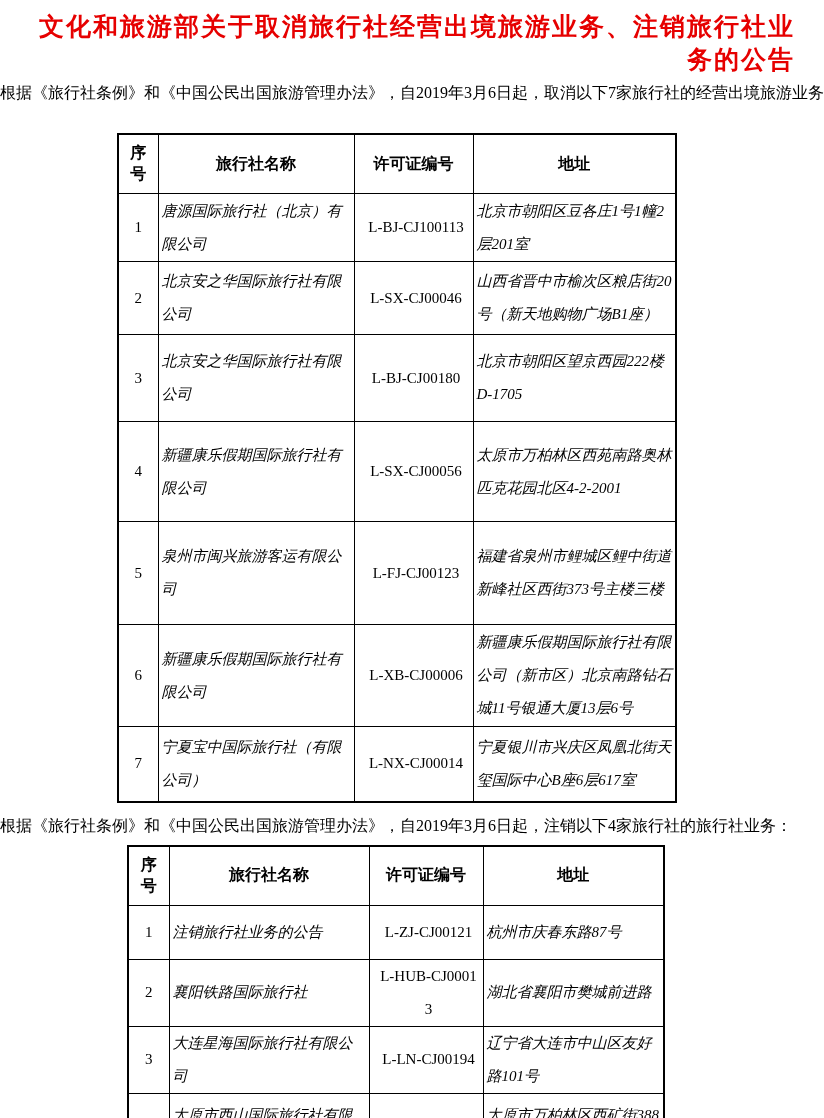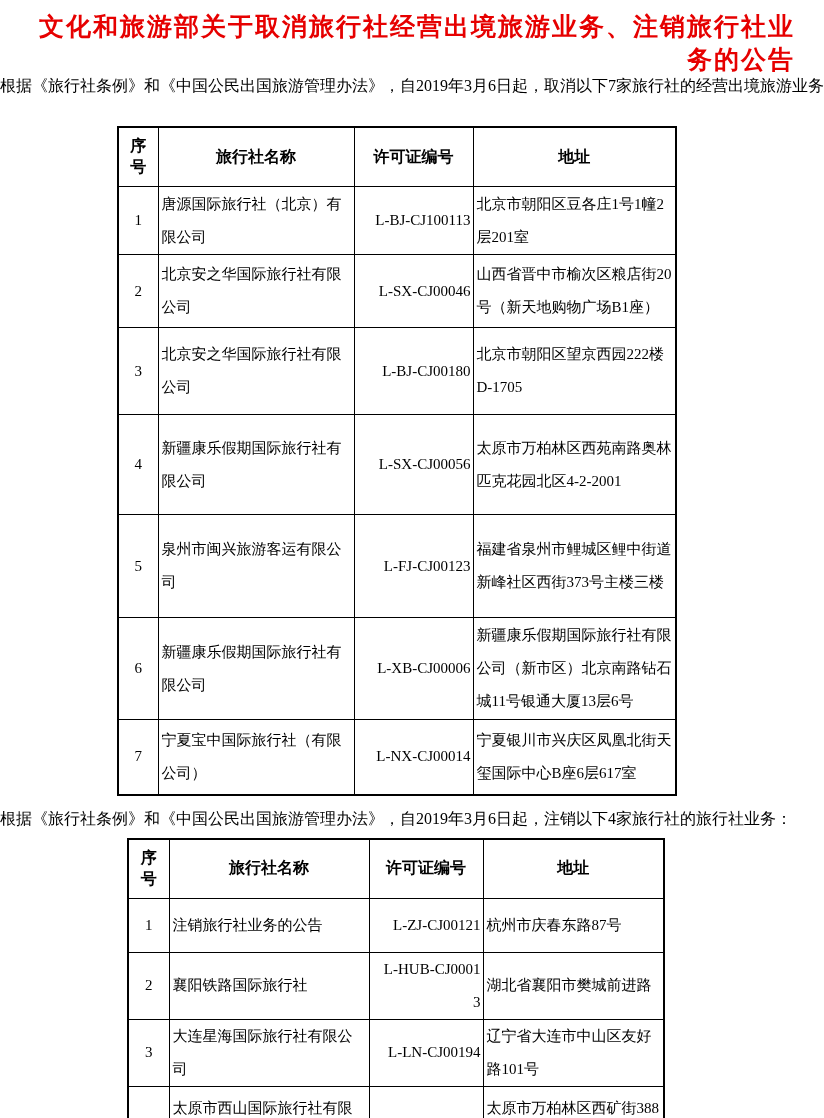--- a/index.html
+++ b/index.html
@@ -9,36 +9,36 @@
   }
   .doc-title{
     width:766px;margin:10px auto 0;text-align:right;
     font-family:"Liberation Sans","DejaVu Sans",sans-serif;
     font-size:25px;line-height:33px;letter-spacing:2px;font-weight:bold;
   }
   .intro{
     margin:0;font-size:16px;line-height:20px;
     white-space:nowrap;overflow:hidden;width:824px;
   }
-  .intro-cancel{}
+  .intro-cancel{margin-top:7px;}
   .intro-dereg{margin-top:13px;}
   table{
     border-collapse:collapse;table-layout:fixed;
     border:2px solid #000;
   }
   .cancel-table{width:558px;margin:30px 0 0 117px;}
   .dereg-table{width:536px;margin:9px 0 0 127px;}
   th,td{
     border:1px solid #000;vertical-align:middle;padding:8px;
     font-size:15px;line-height:33px;word-break:break-all;
   }
   th{font-size:16px;font-weight:bold;text-align:center;line-height:normal;}
   td.c-no{text-align:center;}
-  td.c-name,td.c-addr{text-align:left;padding:0 3px;}
-  td.c-code{text-align:right;padding:0 2px 0 7px;}
+  td.c-name,td.c-addr{text-align:left;padding:0 3px;font-style:italic;}
+  td.c-code{text-align:center;padding:0 2px 0 7px;}
   
   .cancel-table thead tr{height:49px;}
   .cancel-table tbody tr:nth-child(1){height:68px;}
   .cancel-table tbody tr:nth-child(2){height:73px;}
   .cancel-table tbody tr:nth-child(3){height:87px;}
   .cancel-table tbody tr:nth-child(4){height:100px;}
   .cancel-table tbody tr:nth-child(5){height:103px;}
   .cancel-table tbody tr:nth-child(6){height:102px;}
   .cancel-table tbody tr:nth-child(7){height:75px;}
   .dereg-table thead tr{height:31px;}

